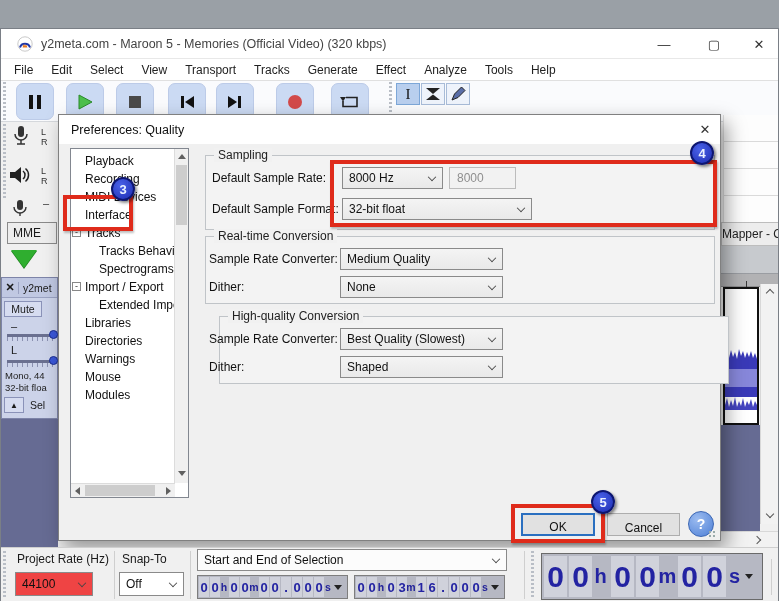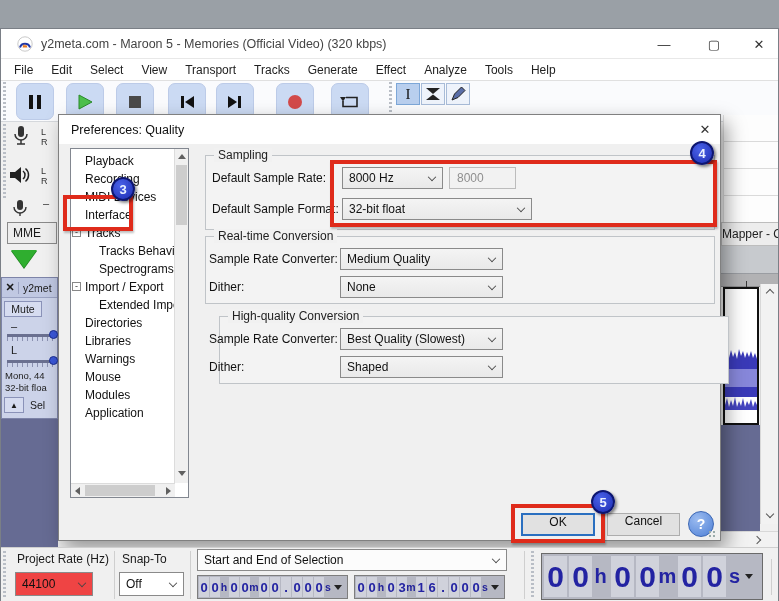--- a/index.html
+++ b/index.html
@@ -46,21 +46,21 @@
   .sthumb{position:absolute;background:#cdcdcd;}
   .arrow{width:0;height:0;position:absolute;}
   .group{border:1px solid #c0c4c8;background:#f3f3f3;}
   .legend{position:absolute;top:-8px;left:8px;background:#f1f1f1;padding:0 4px;color:#222;}
   .flabel{color:#111;}
   .combo{background:linear-gradient(#f4f4f4,#e9e9e9);border:1px solid #8a8a8a;display:flex;align-items:center;}
   .combo .cv{flex:1;padding-left:6px;white-space:nowrap;overflow:hidden;color:#111;}
   .chev{width:18px;height:100%;position:relative;}
   .chev::after{content:"";position:absolute;right:7px;top:50%;width:5px;height:5px;border-right:1.5px solid #444;border-bottom:1.5px solid #444;transform:translateY(-65%) rotate(45deg);}
   .disabledfield{background:#f2f2f2;border:1px solid #bcbcbc;color:#8f8f8f;display:flex;align-items:center;padding-left:7px;}
-  .btn{background:#e1e1e1;border:1px solid #adadad;display:flex;align-items:flex-start;justify-content:center;color:#111;}
+  .btn{background:#e1e1e1;border:1px solid #adadad;display:flex;align-items:flex-end;justify-content:center;color:#111;}
   .btn.default{border:2px solid #2a6fc0;}
   .helpbtn{border-radius:50%;background:radial-gradient(circle at 35% 30%,#9cbcf0,#4d7fd6);border:1px solid #3a66b4;color:#fff;font-weight:bold;display:flex;align-items:center;justify-content:center;font-size:14px;}
   
   .redbox{border:4px solid #df2b1b;background:transparent;box-shadow:1px 2px 2px rgba(0,0,0,.25);}
   .badge{width:24px;height:24px;border-radius:50%;background:radial-gradient(circle at 38% 32%,#4a62e8,#1c2cb2);border:2px solid #0d1670;color:#eaf1ff;font-weight:bold;font-size:13px;display:flex;align-items:center;justify-content:center;box-shadow:2px 2px 3px rgba(0,0,0,.45);}
   
   .bottombar{left:0;top:518px;width:779px;height:57px;background:#f0f0f0;border-top:1px solid #cfcfcf;}
   .vsep{width:1px;background:#cfcfcf;}
   .timefield{display:flex;align-items:stretch;background:#b6b8c3;border:1px solid #7e7e7e;}
   .tc{display:flex;align-items:center;justify-content:center;color:#2323a2;font-weight:bold;}
@@ -281,26 +281,25 @@
       <div style="padding-top:3px">
         <div class="treeitem lvl1"><span>Playback</span></div>
         <div class="treeitem lvl1"><span>Recording</span></div>
         <div class="treeitem lvl1"><span>MIDI Devices</span></div>
         <div class="treeitem lvl1"><span>Interface</span></div>
         <div class="treeitem lvl1"><span class="expander">-</span><span>Tracks</span></div>
         <div class="treeitem lvl2"><span>Tracks Behaviors</span></div>
         <div class="treeitem lvl2"><span>Spectrograms</span></div>
         <div class="treeitem lvl1"><span class="expander">-</span><span>Import / Export</span></div>
         <div class="treeitem lvl2"><span>Extended Import</span></div>
+        <div class="treeitem lvl1"><span>Libraries</span></div>
         <div class="treeitem lvl1"><span>Directories</span></div>
-        <div class="treeitem lvl1"><span>Libraries</span></div>
         <div class="treeitem lvl1"><span>Warnings</span></div>
         <div class="treeitem lvl1"><span>Mouse</span></div>
         <div class="treeitem lvl1"><span>Modules</span></div>
-        <div class="treeitem lvl1"><span>Application</span></div>
       </div>
       <div class="vscroll">
         <div class="arrow" style="left:3px;top:5px;border-left:4px solid transparent;border-right:4px solid transparent;border-bottom:5px solid #606060"></div>
         <div class="sthumb" style="left:1px;top:16px;width:11px;height:60px"></div>
         <div class="arrow" style="left:3px;top:322px;border-left:4px solid transparent;border-right:4px solid transparent;border-top:5px solid #606060"></div>
       </div>
       <div class="hscroll">
         <div class="arrow" style="left:4px;top:3px;border-top:4px solid transparent;border-bottom:4px solid transparent;border-right:5px solid #606060"></div>
         <div class="sthumb" style="left:14px;top:1px;width:70px;height:11px"></div>
         <div class="arrow" style="left:95px;top:3px;border-top:4px solid transparent;border-bottom:4px solid transparent;border-left:5px solid #606060"></div>

